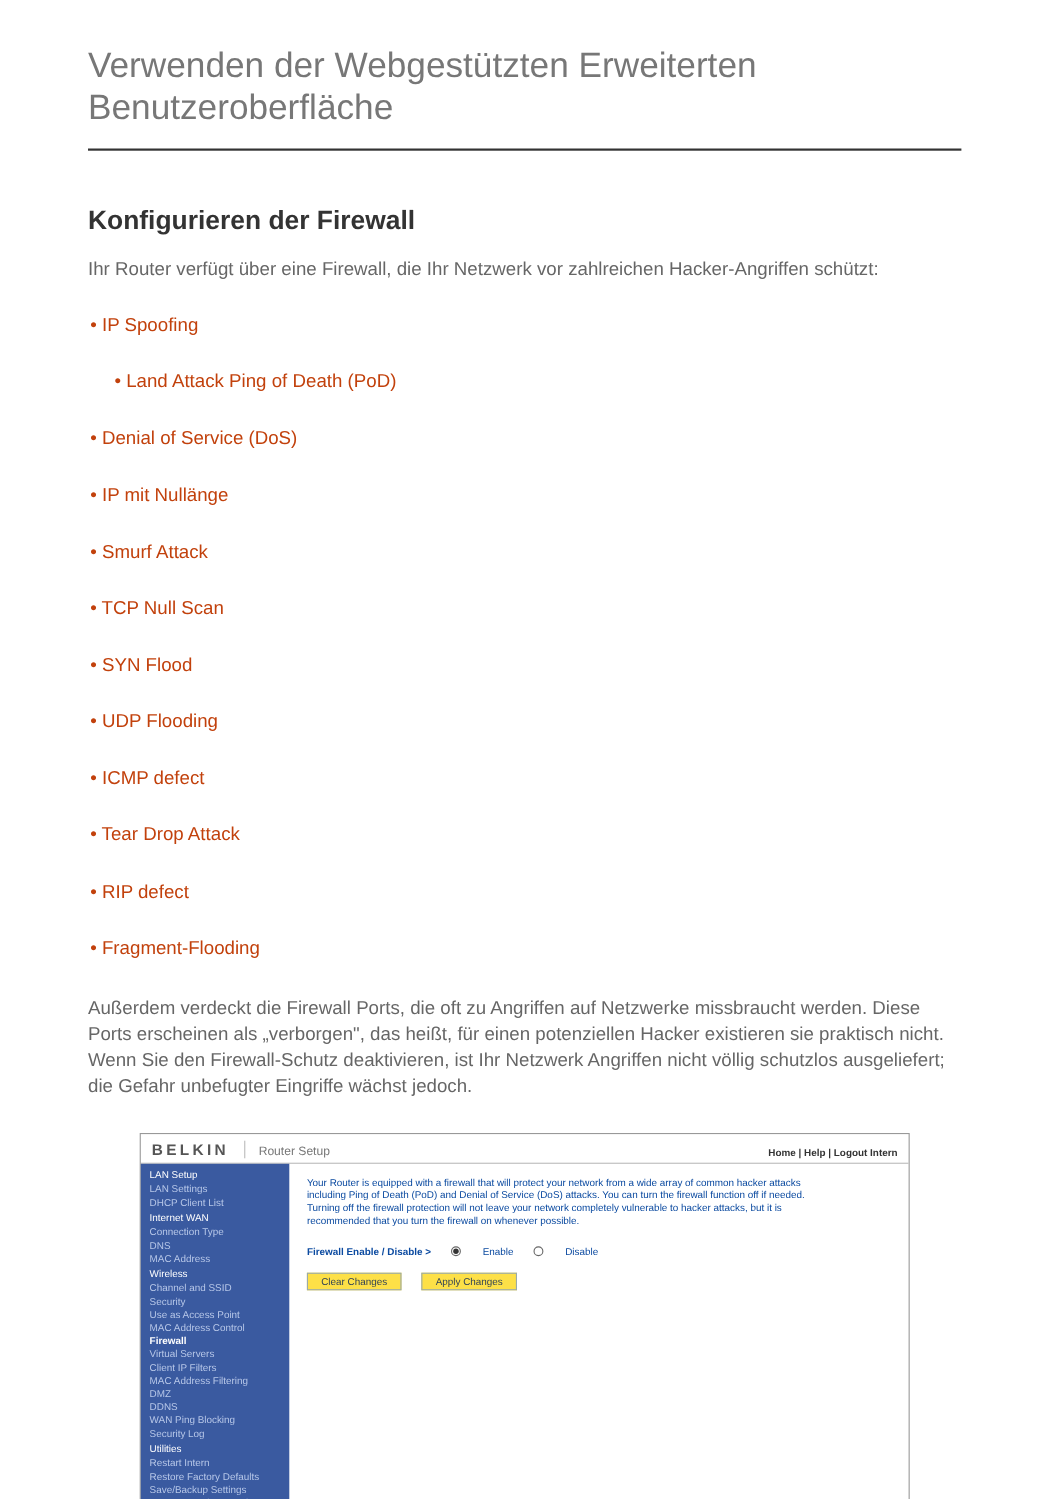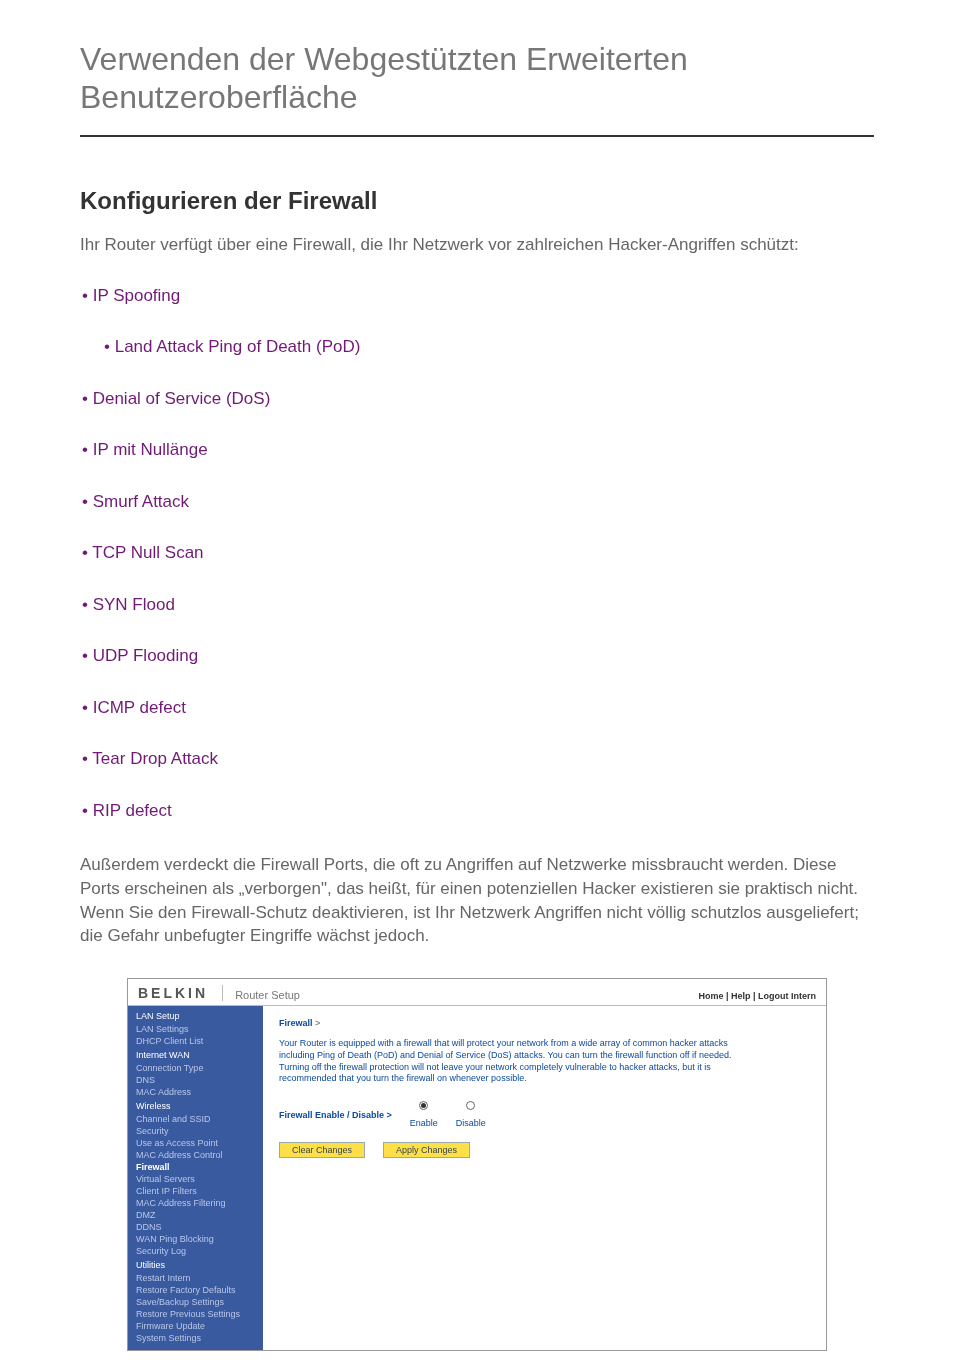--- a/index.html
+++ b/index.html
@@ -31,21 +31,21 @@
       line-height: 1.4;
       margin-bottom: 14px;
     }
     .bullet-list {
       list-style: none;
       padding-left: 2px;
       margin-bottom: 30px;
     }
     .bullet-list li {
       font-size: 17px;
-      color: #701a75;
+      color: #c2410c;
       line-height: 1.5;
       margin-bottom: 9px;
       margin-top: 26px;
     }
     .bullet-list li.indented {
       padding-left: 22px;
     }
     .body-para {
       font-size: 17px;
       color: #666;
@@ -130,21 +130,21 @@
     .rs-row {
       display: flex;
       align-items: center;
       gap: 18px;
       margin-bottom: 14px;
     }
     .rs-label {
       color: #0b4aa0;
       font-weight: 700;
     }
-    .rs-radio { display: inline-flex; align-items: center; gap: 8px; color: #0b4aa0; flex-direction: column; }
+    .rs-radio { display: inline-flex; align-items: center; gap: 20px; color: #0b4aa0; }
     .radio-dot {
       display:inline-block;width:9px;height:9px;border:1px solid #666;border-radius:50%;position:relative;background:#fff;
     }
     .radio-dot.checked::after{
       content:"";position:absolute;top:1px;left:1px;width:5px;height:5px;background:#333;border-radius:50%;
     }
     .rs-btn {
       display:inline-block;border:1px solid #9aa;background:#fde047;padding:2px 12px;color:#345;font-size:9px;
     }
     .page-num {
@@ -168,20 +168,21 @@
     <li class="indented">•    Land Attack Ping of Death (PoD)</li>
     <li>• Denial of Service (DoS)</li>
     <li>• IP mit Nullänge</li>
     <li>• Smurf Attack</li>
     <li>• TCP Null Scan</li>
     <li>• SYN Flood</li>
     <li>• UDP Flooding</li>
     <li>• ICMP defect</li>
     <li>• Tear Drop Attack</li>
     <li>• RIP defect</li>
+    <li>• Fragment-Flooding</li>
   </ul>
 
 <p class="body-para">Außerdem verdeckt die Firewall Ports, die oft zu Angriffen auf Netzwerke missbraucht werden. Diese Ports erscheinen als „verborgen", das heißt, für einen potenziellen Hacker existieren sie praktisch nicht. Wenn Sie den Firewall-Schutz deaktivieren, ist Ihr Netzwerk Angriffen nicht völlig schutzlos ausgeliefert; die Gefahr unbefugter Eingriffe wächst jedoch.</p>
 
 <div class="router-screenshot">
   <div class="rs-header">
     <div class="rs-logo">BELKIN</div>
     <div class="rs-title">Router Setup</div>
     <div class="rs-hlinks">Home | Help | Logout   Intern</div>
   </div>
@@ -209,23 +210,20 @@
         <div class="rs-item">Security Log</div>
         <div class="rs-cat">Utilities</div>
         <div class="rs-item">Restart Intern</div>
         <div class="rs-item">Restore Factory Defaults</div>
         <div class="rs-item">Save/Backup Settings</div>
         <div class="rs-item">Restore Previous Settings</div>
         <div class="rs-item">Firmware Update</div>
         <div class="rs-item">System Settings</div>
       </div>
     <div class="rs-main">
-      <div class="rs-bc">
-        <span>Firewall</span><span class="gt"> &gt;</span>
-      </div>
       <div class="rs-desc">Your Router is equipped with a firewall that will protect your network from a wide array of common hacker attacks including Ping of Death (PoD) and Denial of Service (DoS) attacks. You can turn the firewall function off if needed. Turning off the firewall protection will not leave your network completely vulnerable to hacker attacks, but it is recommended that you turn the firewall on whenever possible.</div>
       <div class="rs-row">
         <span class="rs-label">Firewall Enable / Disable &gt;</span>
         <span class="rs-radio">
           <span class="radio-dot checked"></span>
           <span>Enable</span>
         </span>
         <span class="rs-radio">
           <span class="radio-dot"></span>
           <span>Disable</span>

